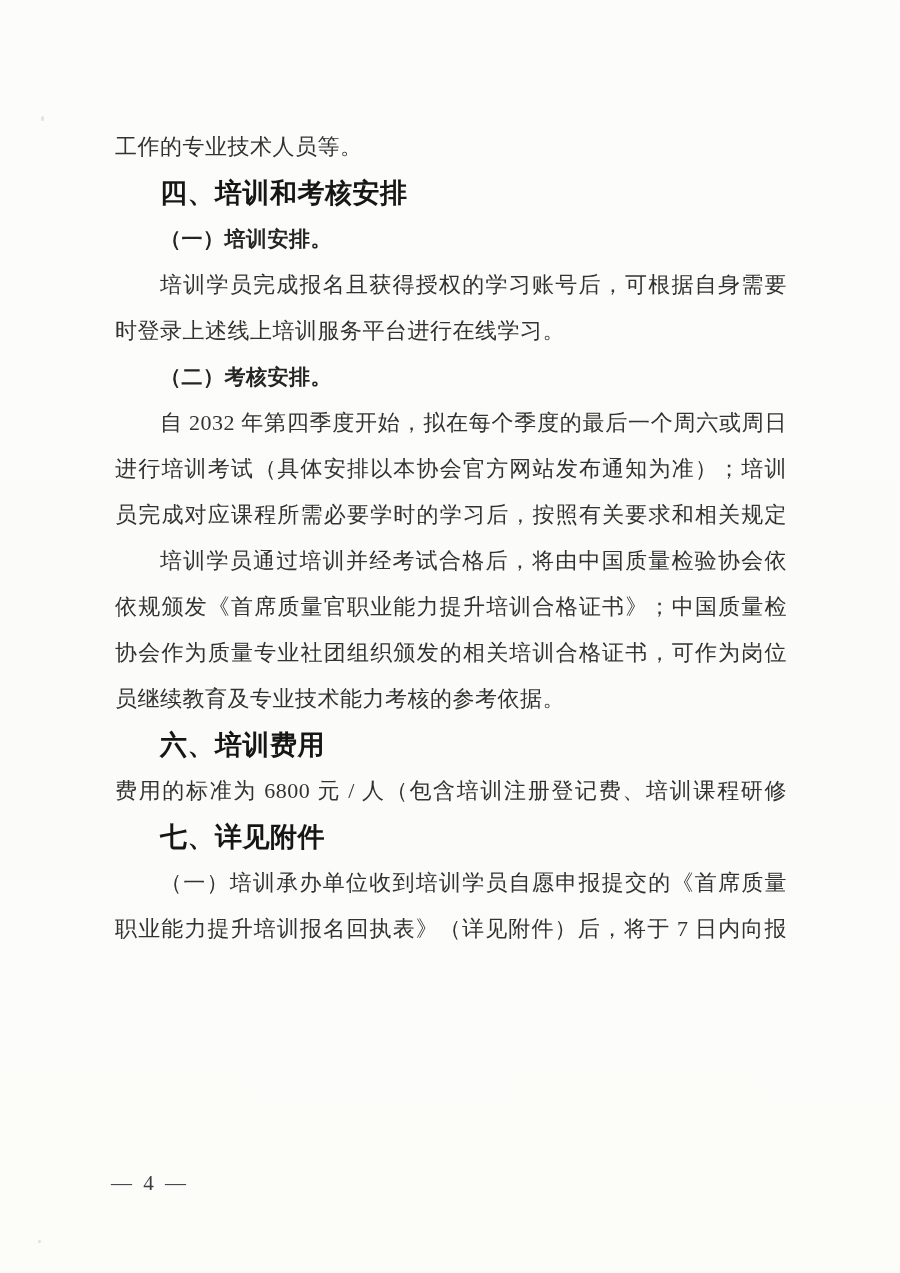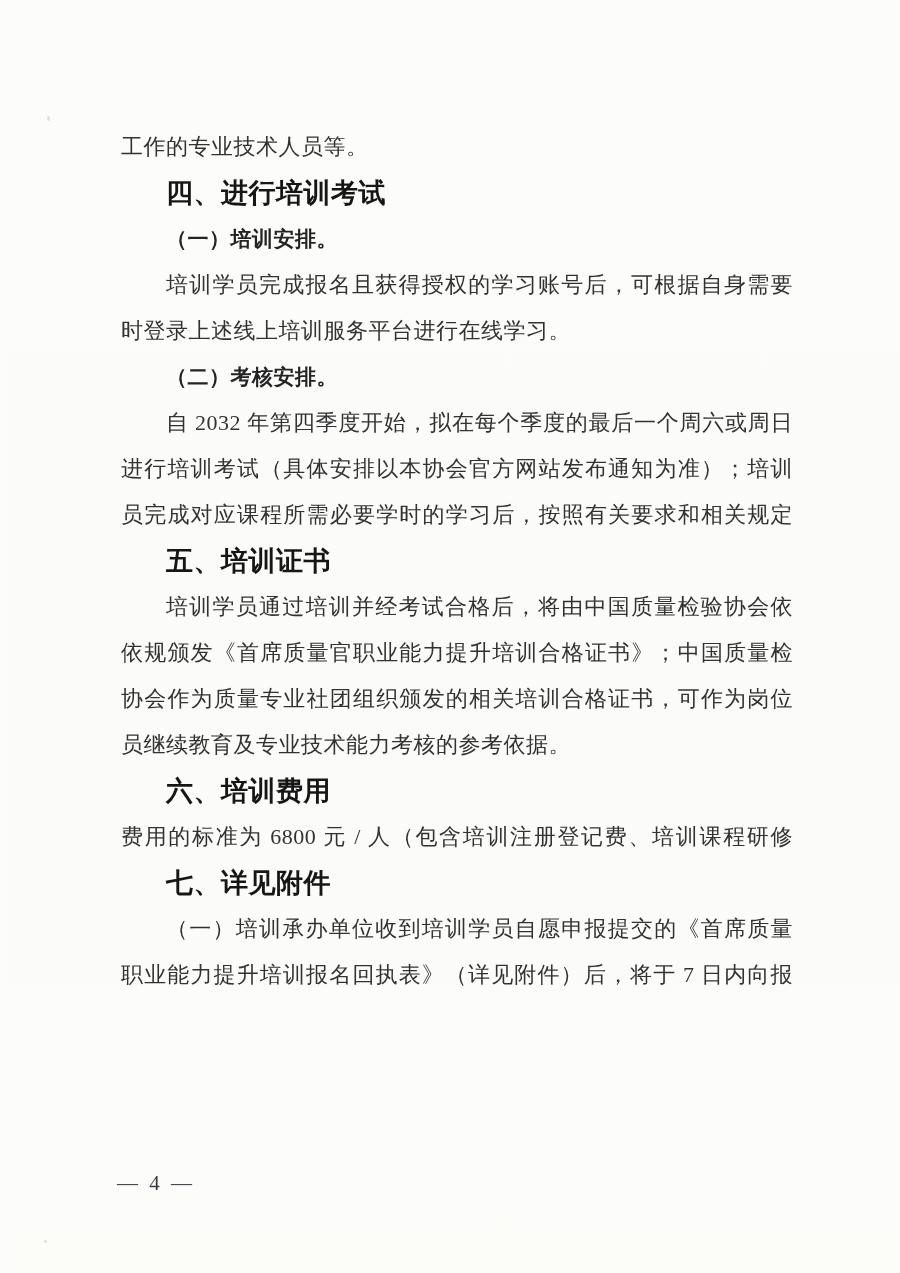--- a/index.html
+++ b/index.html
@@ -11,21 +11,20 @@
   }
   body {
     position: relative;
     background: #fcfcfa;
     font-family: "Liberation Serif", "DejaVu Serif", serif;
   }
   .scan-page {
     position: absolute;
     inset: 0;
     background: linear-gradient(180deg, #fcfcfa 0%, #fbfbf9 55%, #fcfcf9 100%);
-    margin-left: 6px;
   }
   .content {
     position: absolute;
     left: 115px;
     top: 124px;
     width: 672px;
   }
   .line {
     height: 46px;
     line-height: 46px;
@@ -74,29 +73,28 @@
   }
   .speck.s1 { left: 41px; top: 116px; width: 3px; height: 5px; }
   .speck.s2 { left: 38px; top: 1240px; width: 3px; height: 3px; }
 </style>
 </head>
 <body>
 
 <div class="scan-page">
   <main class="content">
       <div class="line body">工作的专业技术人员等。</div>
-      <div class="line h ind">四、进行培训考试</div>
+      <div class="line h ind">四、培训和考核安排</div>
       <div class="line kai ind">（一）培训安排。</div>
       <div class="line body ind fill">培训学员完成报名且获得授权的学习账号后，可根据自身需要随</div>
       <div class="line body">时登录上述线上培训服务平台进行在线学习。</div>
       <div class="line kai ind">（二）考核安排。</div>
       <div class="line body ind fill">自 2032 年第四季度开始，拟在每个季度的最后一个周六或周日</div>
       <div class="line body fill">进行培训考试（具体安排以本协会官方网站发布通知为准）；培训学</div>
       <div class="line body fill">员完成对应课程所需必要学时的学习后，按照有关要求和相关规定登</div>
-      <div class="line h ind">五、培训证书</div>
       <div class="line body ind fill">培训学员通过培训并经考试合格后，将由中国质量检验协会依法</div>
       <div class="line body fill">依规颁发《首席质量官职业能力提升培训合格证书》；中国质量检验</div>
       <div class="line body fill">协会作为质量专业社团组织颁发的相关培训合格证书，可作为岗位人</div>
       <div class="line body">员继续教育及专业技术能力考核的参考依据。</div>
       <div class="line h ind">六、培训费用</div>
       <div class="line body fill">费用的标准为 6800 元 / 人（包含培训注册登记费、培训课程研修费、</div>
       <div class="line h ind">七、详见附件</div>
       <div class="line body ind fill">（一）培训承办单位收到培训学员自愿申报提交的《首席质量官</div>
       <div class="line body fill">职业能力提升培训报名回执表》（详见附件）后，将于 7 日内向报名</div>
     </main>

